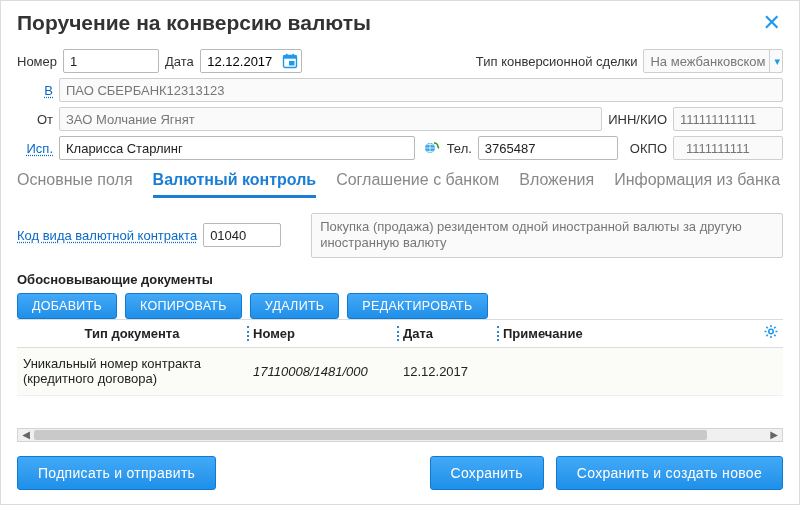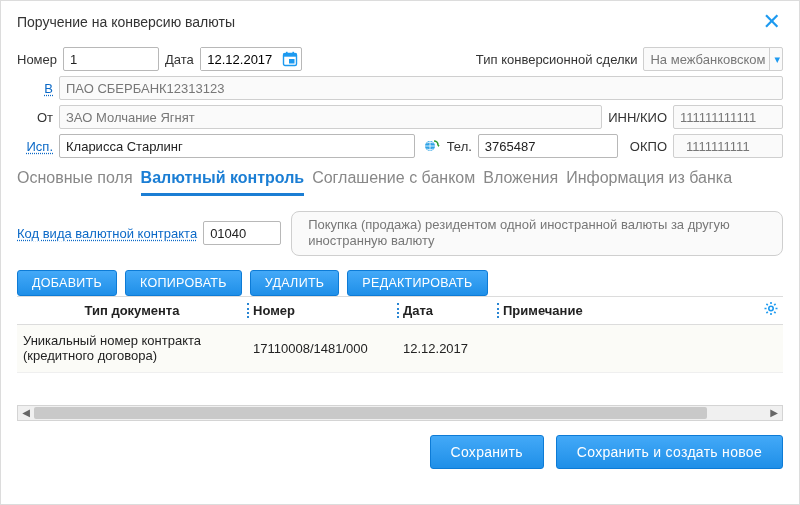--- a/index.html
+++ b/index.html
@@ -36,22 +36,22 @@
     display: flex;
     flex-direction: column;
   }
   .dlg-header {
     display: flex;
     align-items: center;
     justify-content: space-between;
     margin-bottom: 14px;
   }
   .dlg-title {
-    font-size: 14px;
-    font-weight: 400;
+    font-size: 21px;
+    font-weight: 700;
     color: #333;
   }
   .close-x {
     color: var(--blue);
     font-size: 22px;
     font-weight: 300;
     cursor: pointer;
     line-height: 1;
     padding: 0 2px;
   }
@@ -111,21 +111,21 @@
   .icon-globe {
     width: 20px; height: 20px; display:flex; align-items:center; justify-content:center;
     cursor: pointer;
   }
   .row-label-col { width: 36px; text-align: right; }
   .row-label-col.ispl { width: 36px; }
 
   
   .tabs {
     display: flex;
-    gap: 8px;
+    gap: 20px;
     margin-top: 6px;
     border-bottom: 1px solid transparent;
     margin-bottom: 14px;
   }
   .tab {
     font-size: 16px;
     color: #888;
     padding-bottom: 6px;
     cursor: pointer;
     white-space: nowrap;
@@ -135,26 +135,27 @@
     font-weight: 600;
     border-bottom: 3px solid var(--tab-blue);
   }
 
   
   .op-row { display:flex; align-items:stretch; gap:10px; margin-bottom: 14px; }
   .op-code-input { width: 78px; }
   .op-desc {
     flex:1;
     border: 1px solid #cfcfcf;
-    border-radius: 8px;
+    border-radius: 2px;
     background: var(--readonly-bg);
     color: var(--readonly-text);
-    padding: 5px 16px;
+    padding: 5px 8px;
     font-size: 13px;
     line-height: 1.25;
+    margin-left: 20px;
   }
 
   
   .section-title { font-size: 13px; font-weight: 600; margin-bottom: 6px; }
   .btn-row { display:flex; gap: 8px; }
   .btn {
     height: 26px;
     padding: 0 14px;
     border: 1px solid var(--blue-dark);
     border-radius: 3px;
@@ -196,21 +197,21 @@
   }
   .tbl-row {
     display:flex; align-items:center;
     padding: 6px 0;
     background: #fbfbf7;
     border-bottom: 1px solid #efefef;
     font-size: 13px;
   }
   .td { padding: 2px 6px; }
   .td.docType { flex: 0 0 230px; line-height:1.2; }
-  .td.num     { flex: 0 0 150px; }
+  .td.num     { flex: 0 0 150px; font-style: italic; }
   .td.date    { flex: 0 0 100px; }
   .td.note    { flex: 1 1 auto; }
 
   
   .hscroll {
     margin-top: 32px;
     height: 16px;
     display:flex; align-items:stretch;
     border: 1px solid #d4d4d4;
     background:#f0f0f0;
@@ -300,20 +301,21 @@
   </div>
 
   <div class="op-row">
     <div style="display:flex;align-items:center;gap:6px;">
       <span class="link-lbl">Код вида валютной контракта</span>
       <input class="fld op-code-input" value="01040" style="">
     </div>
     <div class="op-desc">Покупка (продажа) резидентом одной иностранной валюты за другую иностранную валюту</div>
   </div>
 
+  <div class="section-title">Обосновывающие документы</div>
 
   <div class="btn-row">
     <button class="btn">ДОБАВИТЬ</button>
     <button class="btn">КОПИРОВАТЬ</button>
     <button class="btn">УДАЛИТЬ</button>
     <button class="btn">РЕДАКТИРОВАТЬ</button>
   </div>
 
   <div class="tbl-head">
     <div class="th docType">Тип документа</div>
@@ -339,18 +341,19 @@
 
   <div class="hscroll">
     <div class="arrow">◀</div>
     <div class="track">
       <div class="thumb"></div>
     </div>
     <div class="arrow">▶</div>
   </div>
 
   <div class="footer">
+    <button class="btn btn-lg">Подписать и отправить</button>
     <div class="spacer"></div>
     <button class="btn btn-lg">Сохранить</button>
     <button class="btn btn-lg">Сохранить и создать новое</button>
   </div>
 
 </div>
 
 </body></html>

